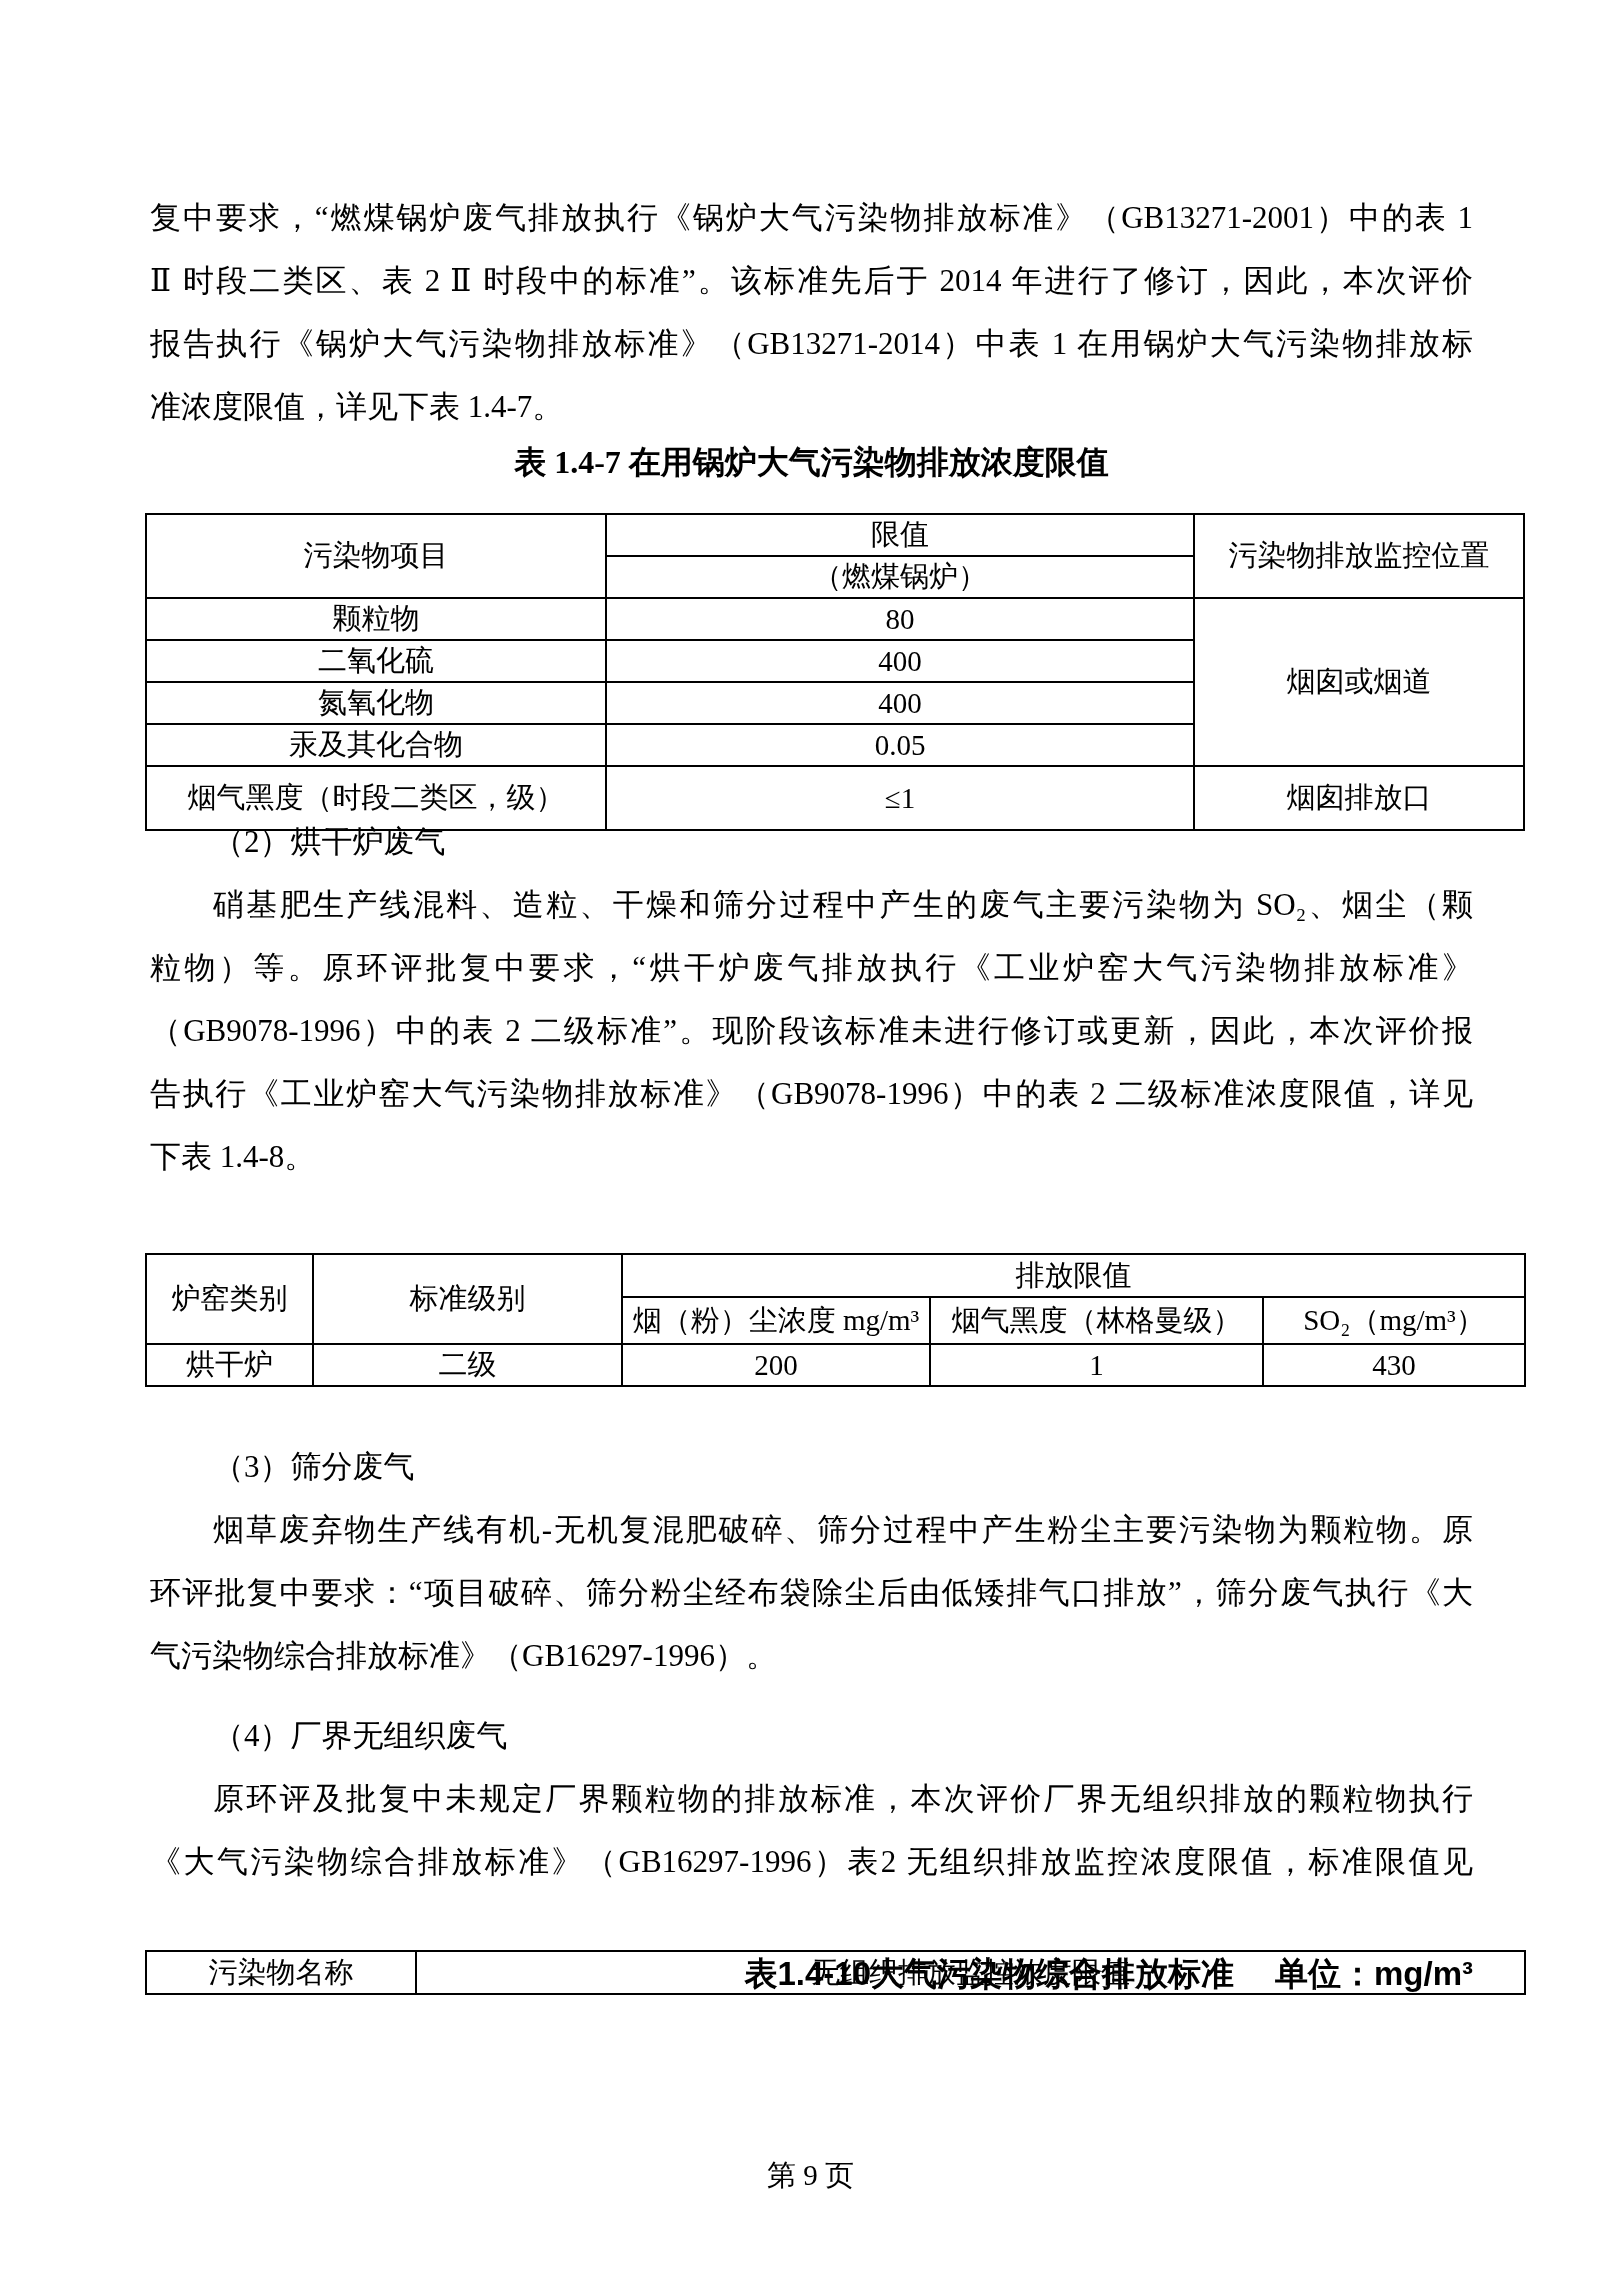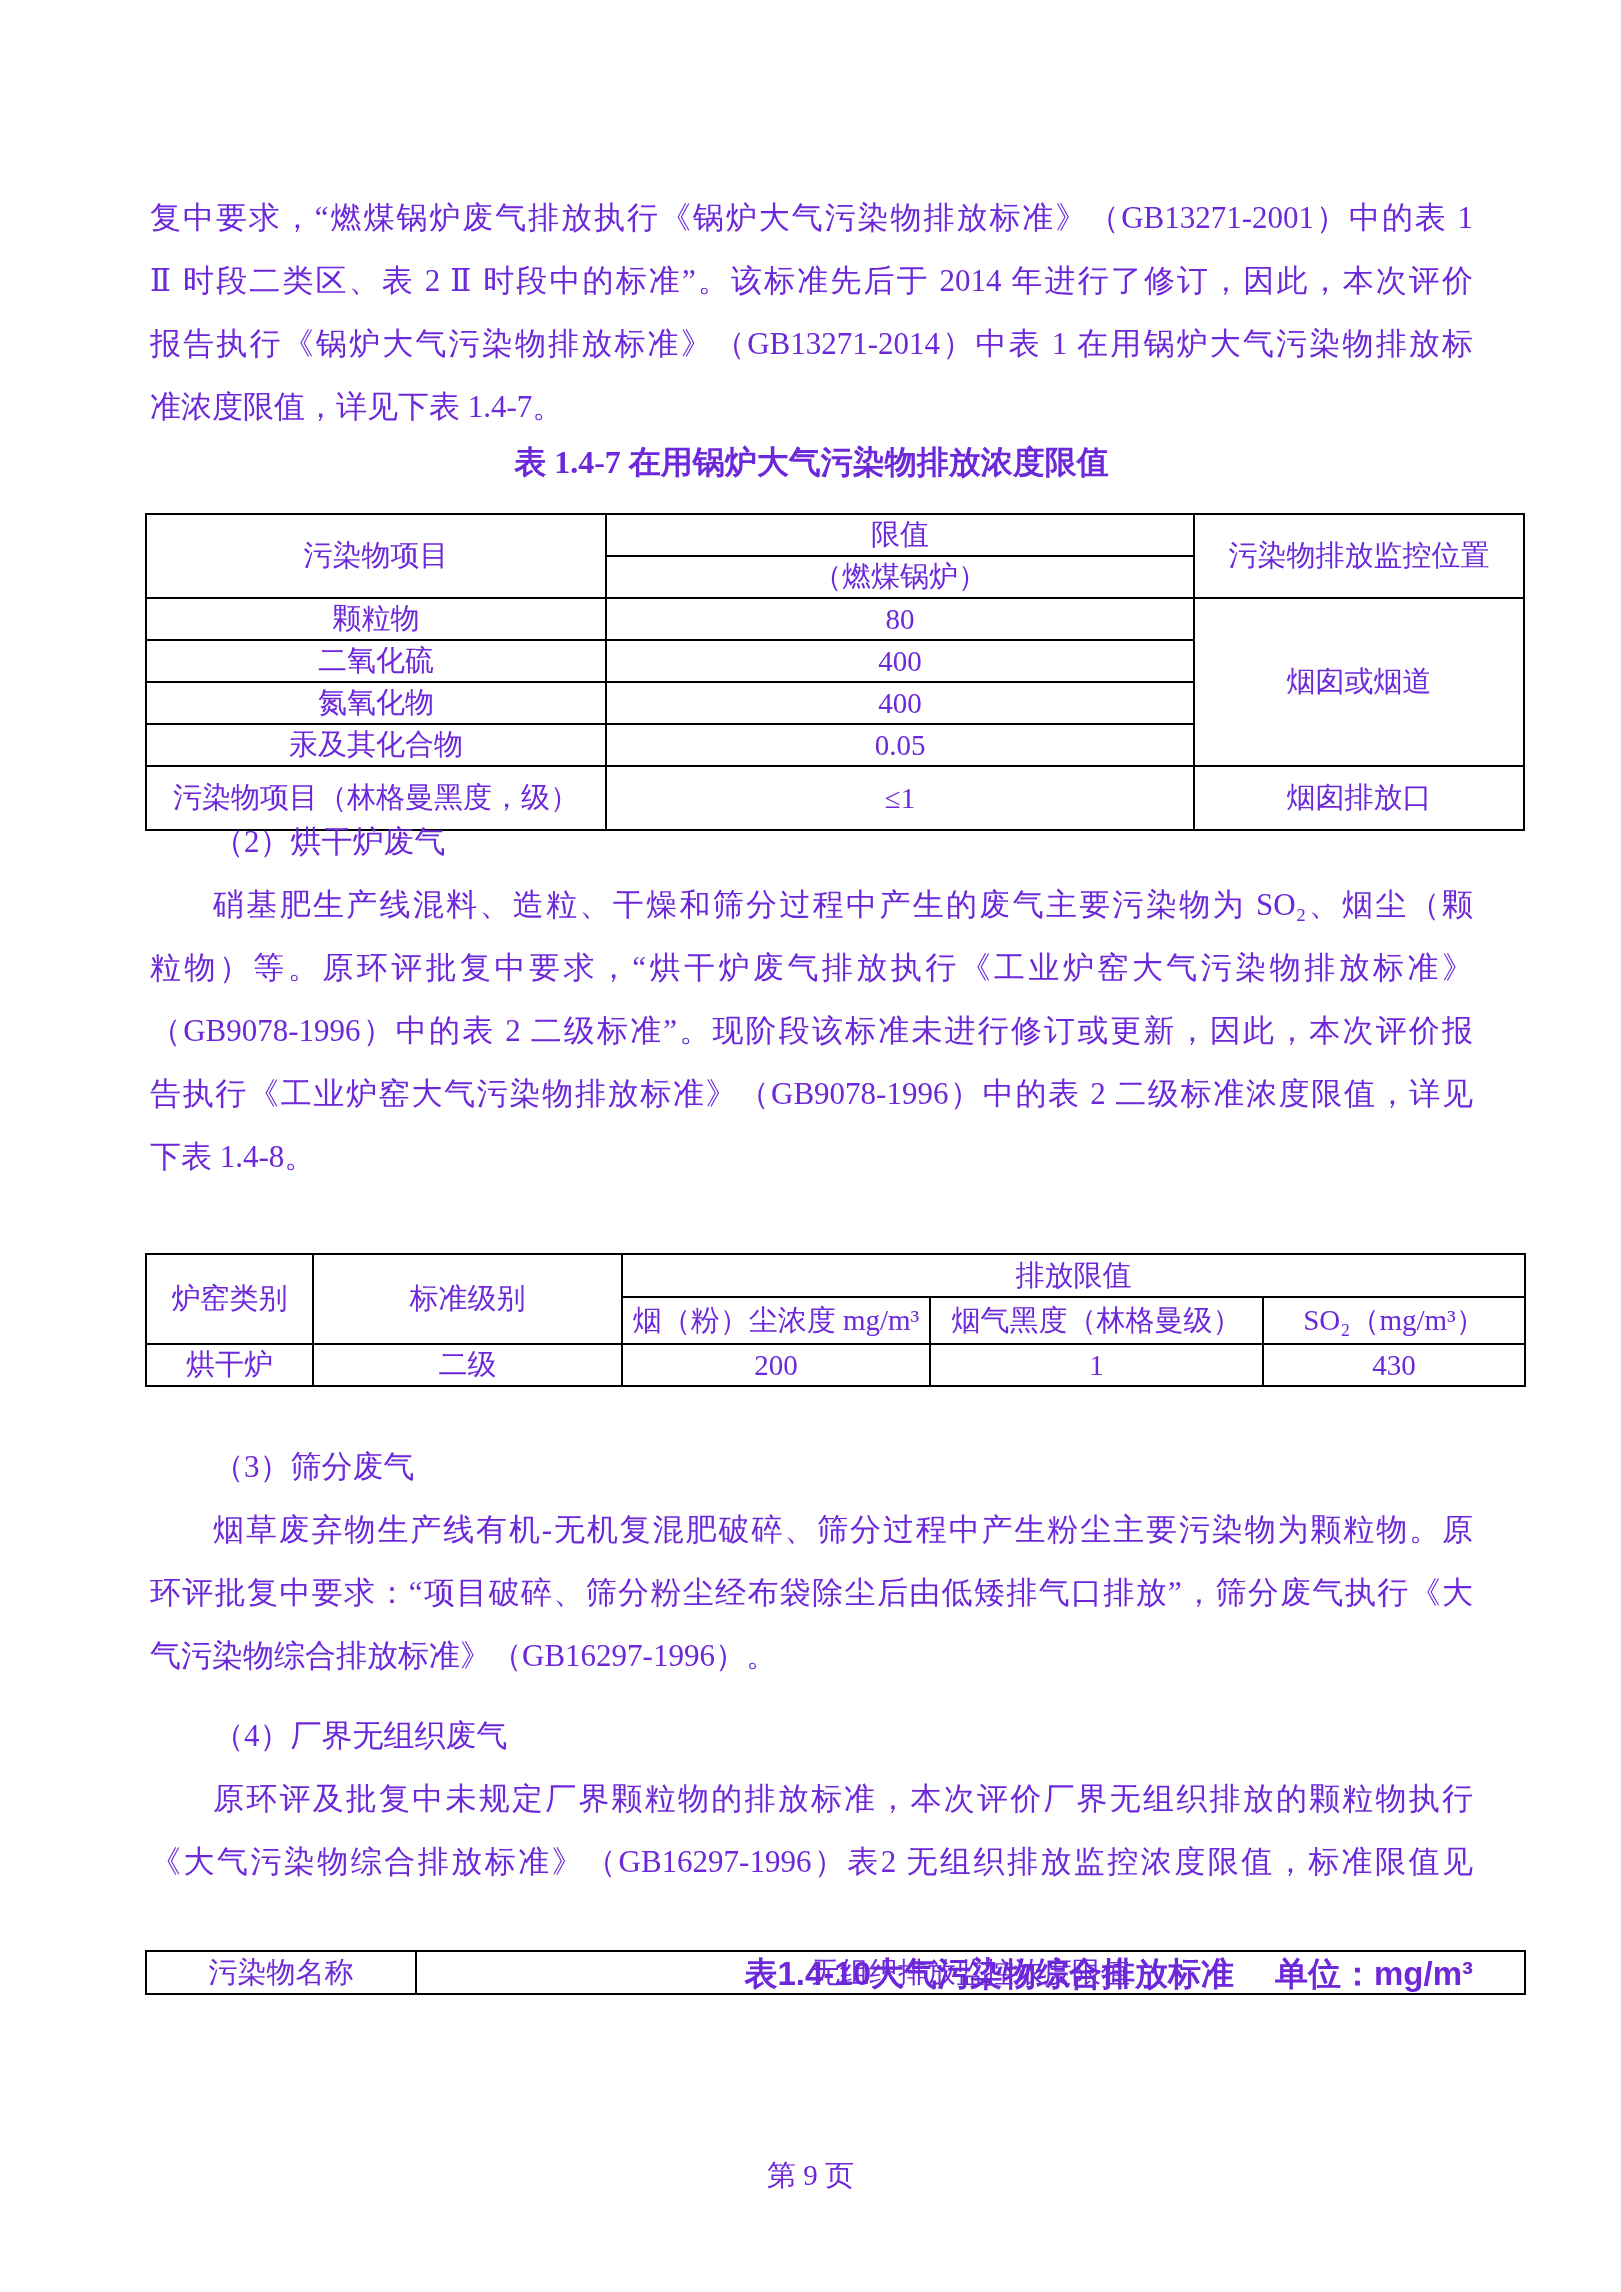--- a/index.html
+++ b/index.html
@@ -1,21 +1,21 @@
 <!DOCTYPE html>
 <html><head>
 <meta charset="utf-8">
 <style>
   html,body{margin:0;padding:0;background:#e8e8e8;}
   .page{
     position:relative;
     width:1621px;height:2293px;
     background:#ffffff;
     font-family:"Liberation Serif","DejaVu Serif",serif;
-    color:#6d28d9;
+    color:#000000;
     overflow:hidden;
   }
   .textcol{
     position:absolute;
     left:150px;width:1323px;
     font-size:31px;
   }
   .line{
     height:63px;line-height:63px;
     overflow:hidden;
@@ -103,21 +103,21 @@
       </tr>
       <tr style="height:39px">
         <td>氮氧化物</td>
         <td>400</td>
       </tr>
       <tr style="height:39px">
         <td>汞及其化合物</td>
         <td>0.05</td>
       </tr>
       <tr style="height:64px">
-        <td class="bt3 bb3">污染物项目（林格曼黑度，级）</td>
+        <td class="bt3 bb3">烟气黑度（时段二类区，级）</td>
         <td class="bt3 bb3">≤1</td>
         <td class="bt3 bb3">烟囱排放口</td>
       </tr>
     </tbody>
       </table>
   </div>
 
   <div class="textcol" style="top:810px;">
     <div class="line ind">（2）烘干炉废气</div>
     <div class="line j ind">硝基肥生产线混料、造粒、干燥和筛分过程中产生的废气主要污染物为 SO₂、烟尘（颗</div>

